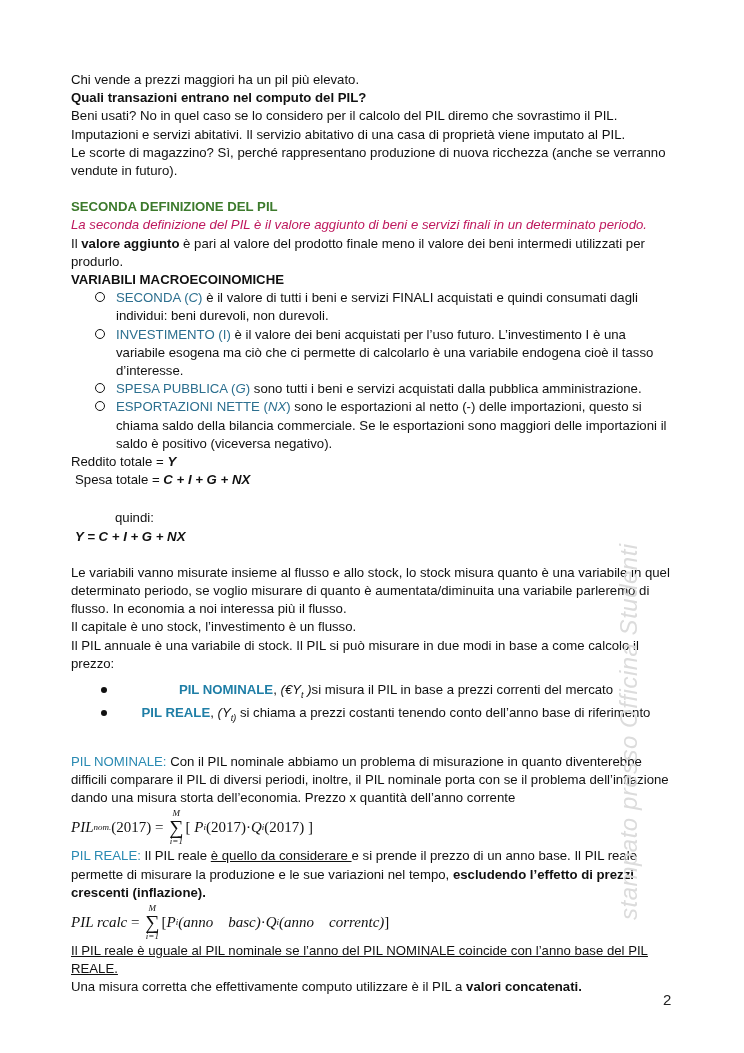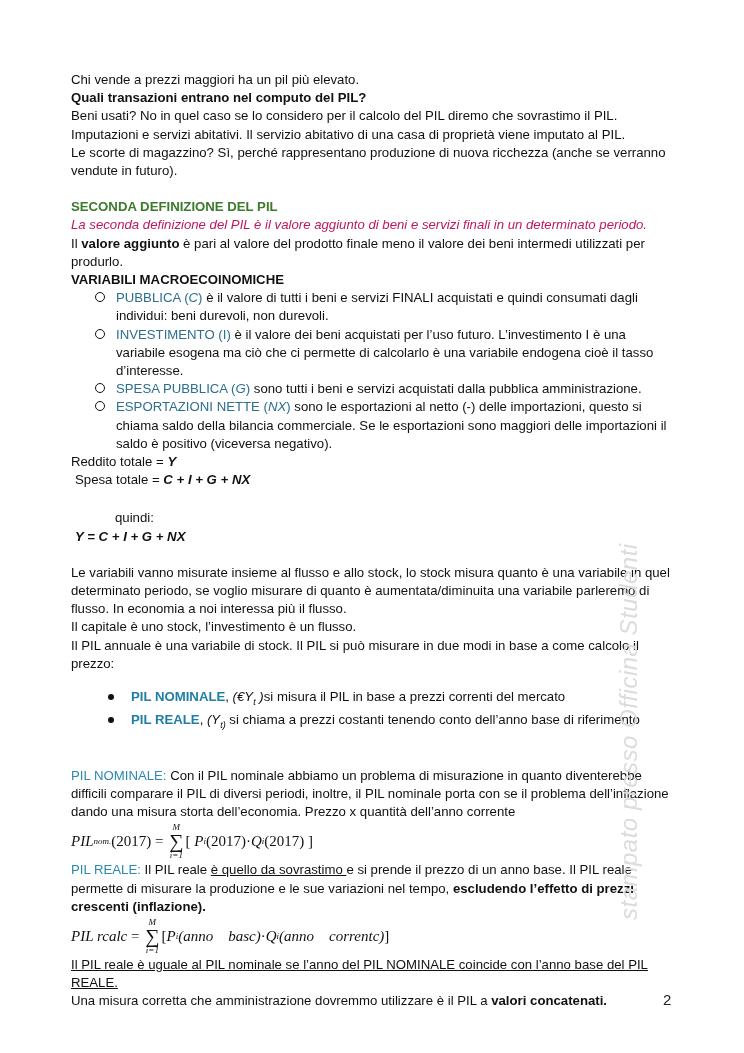--- a/index.html
+++ b/index.html
@@ -21,21 +21,21 @@
     .teal { color: #2a8ab2; }
     .u { text-decoration: underline; }
     .it { font-style: italic; }
 
     ul.circle { list-style: none; margin: 0; padding: 0 0 0 45px; }
     ul.circle li { position: relative; }
     ul.circle li .bullet {
       position: absolute; left: -21px; top: 3px; width: 10px; height: 10px;
       border: 1.4px solid #111; border-radius: 50%; box-sizing: border-box;
     }
-    ul.disc { list-style: none; margin: 15px; padding: 0 0 0 45px; }
+    ul.disc { list-style: none; margin: 8px; padding: 0 0 0 45px; text-align: center; }
     ul.disc li { position: relative; }
     ul.disc li .dot {
       position: absolute; left: -23px; top: 6px; width: 6px; height: 6px;
       background: #111; border-radius: 50%;
     }
     .indent1 { padding-left: 4px; }
     .indent2 { padding-left: 44px; margin-top: 20px; }
 
     .formula {
       font-family: "Liberation Serif", serif; font-style: italic; font-size: 15px;
@@ -70,21 +70,21 @@
     <p>Imputazioni e servizi abitativi. Il servizio abitativo di una casa di proprietà viene imputato al PIL.</p>
     <p>Le scorte di magazzino? Sì, perché rappresentano produzione di nuova ricchezza (anche se verranno vendute in futuro).</p>
     <div class="blank"></div>
 
     <p class="green-heading">SECONDA DEFINIZIONE DEL PIL</p>
     <p class="red-italic">La seconda definizione del PIL è il valore aggiunto di beni e servizi finali in un determinato periodo.</p>
     <p><span>Il </span><span class="bold">valore aggiunto</span><span> è pari al valore del prodotto finale meno il valore dei beni intermedi utilizzati per produrlo.</span></p>
 
     <p class="bold">VARIABILI MACROECOINOMICHE</p>
     <ul class="circle">
-      <li><span class="bullet"></span><span class="var-blue"><span>PUBBLICA (</span><span class="it">C</span><span>)</span></span><span> è il valore di tutti i beni e servizi FINALI acquistati e quindi consumati dagli individui: beni durevoli, non durevoli.</span></li>
+      <li><span class="bullet"></span><span class="var-blue"><span>SECONDA (</span><span class="it">C</span><span>)</span></span><span> è il valore di tutti i beni e servizi FINALI acquistati e quindi consumati dagli individui: beni durevoli, non durevoli.</span></li>
       <li><span class="bullet"></span><span class="var-blue">INVESTIMENTO (I)</span><span> è il valore dei beni acquistati per l’uso futuro. L’investimento I è una variabile esogena ma ciò che ci permette di calcolarlo è una variabile endogena cioè il tasso d’interesse.</span></li>
       <li><span class="bullet"></span><span class="var-blue"><span>SPESA PUBBLICA (</span><span class="it">G</span><span>)</span></span><span> sono tutti i beni e servizi acquistati dalla pubblica amministrazione.</span></li>
       <li><span class="bullet"></span><span class="var-blue"><span>ESPORTAZIONI NETTE (</span><span class="it">NX</span><span>)</span></span><span> sono le esportazioni al netto (-) delle importazioni, questo si chiama saldo della bilancia commerciale. Se le esportazioni sono maggiori delle importazioni il saldo è positivo (viceversa negativo).</span></li>
     </ul>
 
     <p><span>Reddito totale = </span><span class="bi">Y</span></p>
     <p class="indent1"><span>Spesa totale = </span><span class="bi">C + I + G + NX</span></p>
     <p class="indent2">quindi:</p>
     <p class="bi indent1">Y = C + I + G + NX</p>
     <div class="blank"></div>
@@ -113,39 +113,39 @@
         <span>P</span>
         <sub>i</sub>
         <span class="up">(2017)</span>
         <span class="up">·</span>
         <span>Q</span>
         <sub>i</sub>
         <span class="up">(2017)</span>
         <span class="up" style="white-space:pre"> ]</span>
     </div>
 
-    <p><span class="teal">PIL REALE:</span><span> Il PIL reale </span><span class="u">è quello da sovrastimo </span><span>e si prende il prezzo di un anno base. Il PIL reale permette di misurare la produzione e le sue variazioni nel tempo, </span><span class="bold">escludendo l’effetto di prezzi crescenti (inflazione).</span></p>
+    <p><span class="teal">PIL REALE:</span><span> Il PIL reale </span><span class="u">è quello da considerare </span><span>e si prende il prezzo di un anno base. Il PIL reale permette di misurare la produzione e le sue variazioni nel tempo, </span><span class="bold">escludendo l’effetto di prezzi crescenti (inflazione).</span></p>
     <div class="formula">
       <span style="white-space:pre">PIL rcalc</span>
         <span class="up" style="white-space:pre"> = </span>
       <span class="sigma-wrap">
           <span class="lim">M</span>
           <span class="sig">∑</span>
           <span class="lim">i=1</span>
         </span>
       <span class="up">[</span>
         <span>P</span>
         <sub>i</sub>
         <span style="white-space:pre">(anno    basc)</span>
         <span class="up">·</span>
         <span>Q</span>
         <sub>i</sub>
         <span style="white-space:pre">(anno    correntc)</span>
         <span class="up">]</span>
     </div>
 
     <p class="u">Il PIL reale è uguale al PIL nominale se l’anno del PIL NOMINALE coincide con l’anno base del PIL REALE.</p>
-    <p><span>Una misura corretta che amministrazione dovremmo utilizzare è il PIL a </span><span class="bold">valori concatenati.</span></p>
+    <p><span>Una misura corretta che effettivamente computo utilizzare è il PIL a </span><span class="bold">valori concatenati.</span></p>
   </div>
 
   <div class="watermark">stampato presso Officina Studenti</div>
   <div class="page-number">2</div>
 </div>
 
 </body></html>

